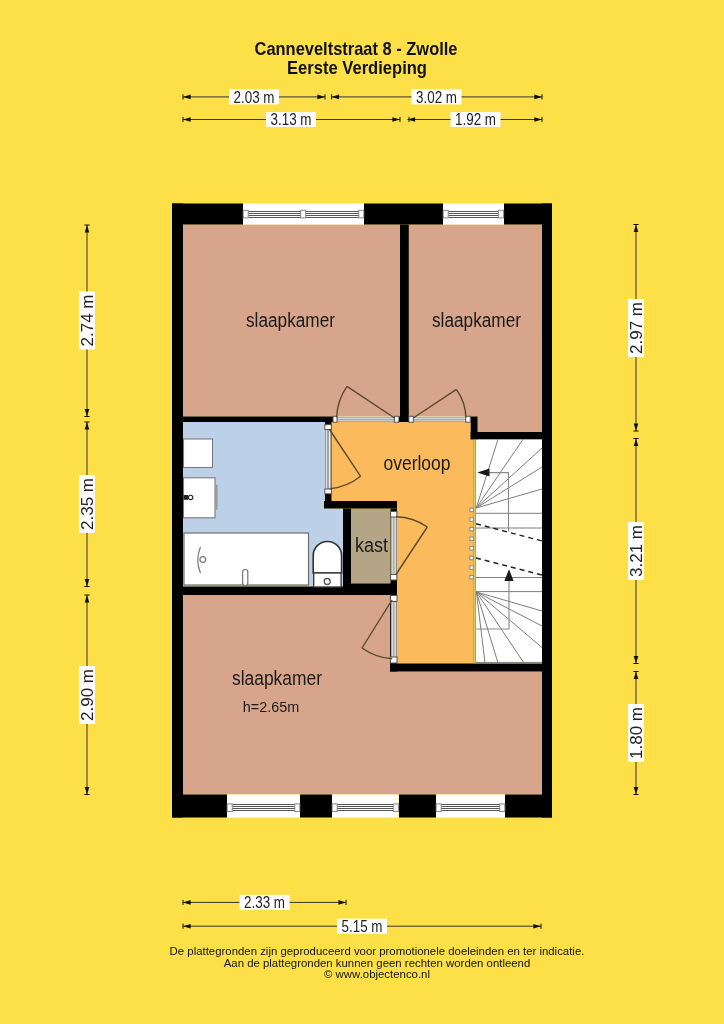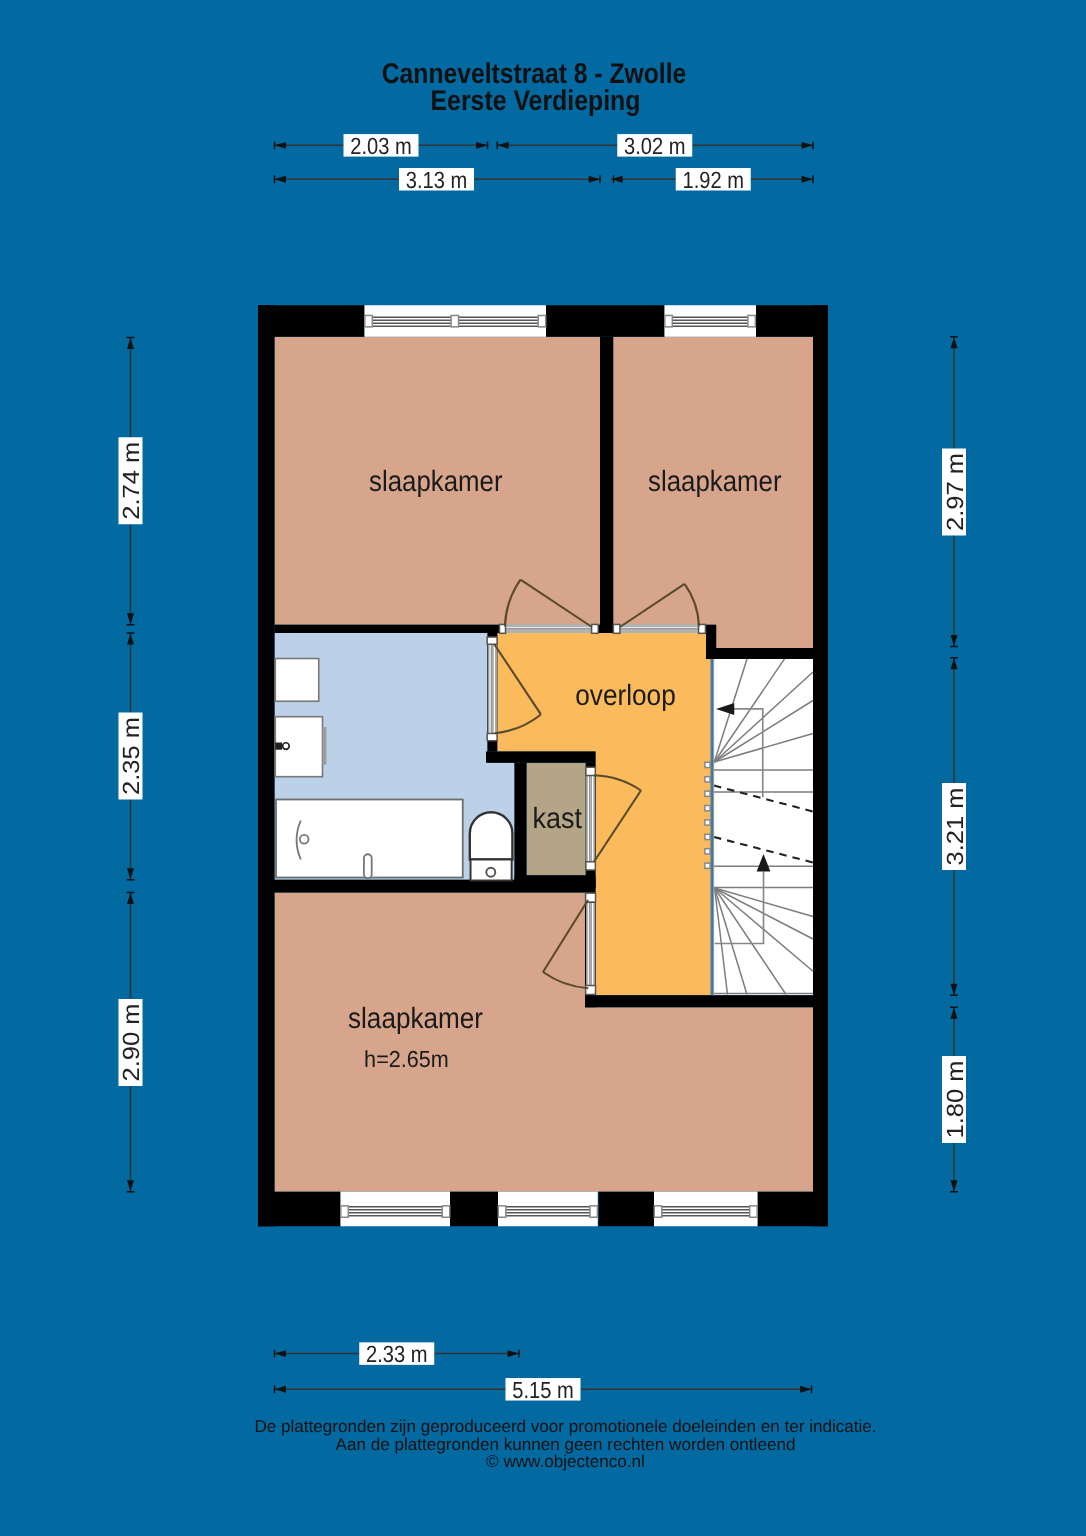--- a/index.html
+++ b/index.html
@@ -1,16 +1,16 @@
 <!DOCTYPE html>
 <html><head>
 <meta charset="utf-8">
 <style>
   html,body{margin:0;padding:0;background:#fff;}
-  #page{width:724px;height:1024px;position:relative;background:#0369a1;overflow:hidden;}
+  #page{width:724px;height:1024px;position:relative;background:#fde047;overflow:hidden;}
   svg{display:block;}
   text{font-family:"Liberation Sans", sans-serif;}
 </style>
 </head>
 <body>
 <div id="page">
 <svg width="724" height="1024" viewBox="0 0 724 1024">
 
 <g>
 <text x="356" y="55" font-size="19" font-weight="bold" fill="#111" text-anchor="middle" textLength="203" lengthAdjust="spacingAndGlyphs">Canneveltstraat 8 - Zwolle</text>

